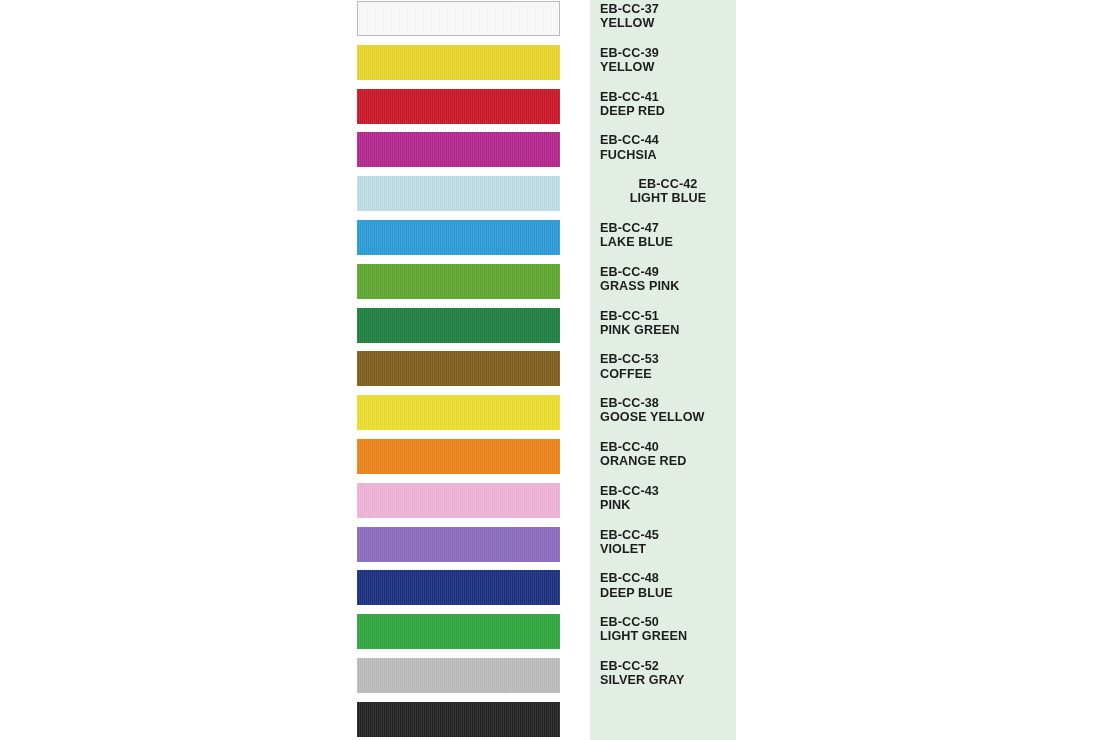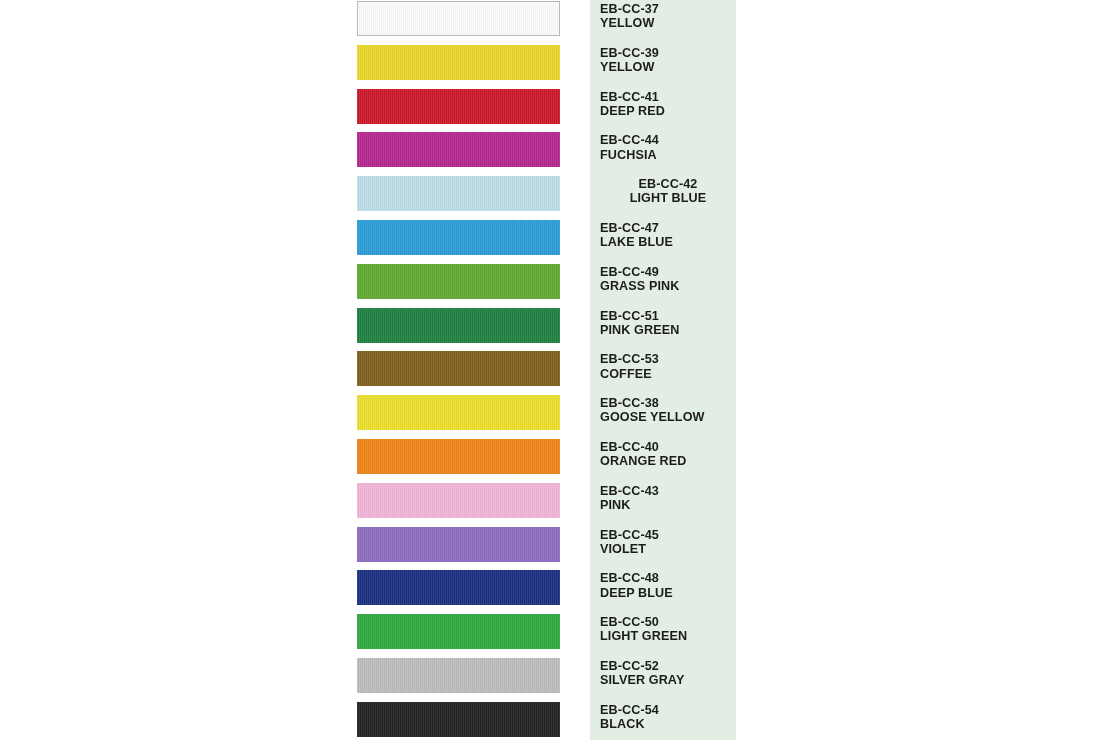--- a/index.html
+++ b/index.html
@@ -213,20 +213,16 @@
       </div>
       <div class="swatch-row" style="top: 657px;">
         <div class="swatch" title="SILVER GRAY" style="left: 357px; width: 203px; height: 35px; background-color: rgb(188, 188, 188);"></div>
         <div class="label-block" style="left: 600px;">
           <span class="label-code">EB-CC-52</span>
           <span class="label-name">SILVER GRAY</span>
         </div>
       </div>
       <div class="swatch-row" style="top: 700.8px;">
         <div class="swatch" title="BLACK" style="left: 357px; width: 203px; height: 35px; background-color: rgb(35, 35, 35);"></div>
-        <div class="label-block" style="left: 600px;">
-          <span class="label-code">EB-CC-54</span>
-          <span class="label-name">BLACK</span>
-        </div>
       </div>
     </div>
 
 </div>
 
 </body></html>

